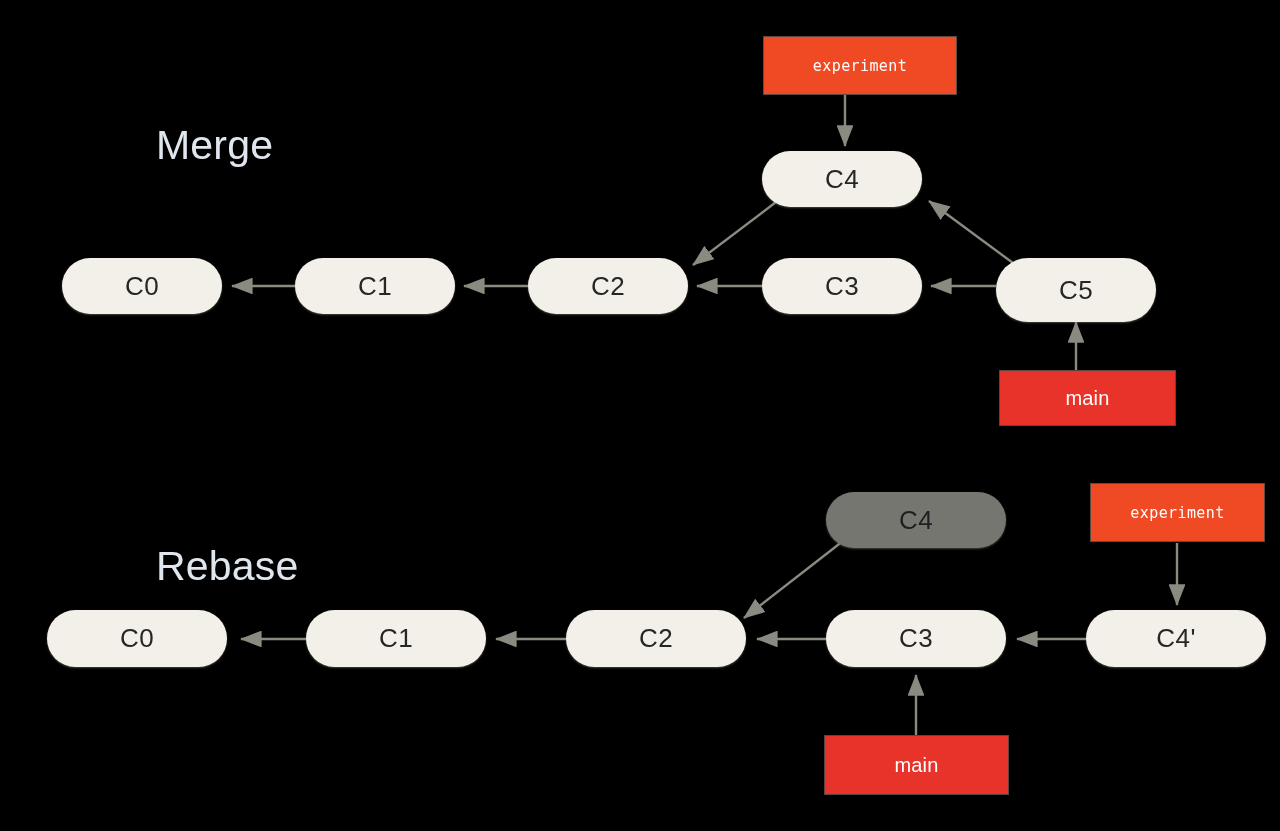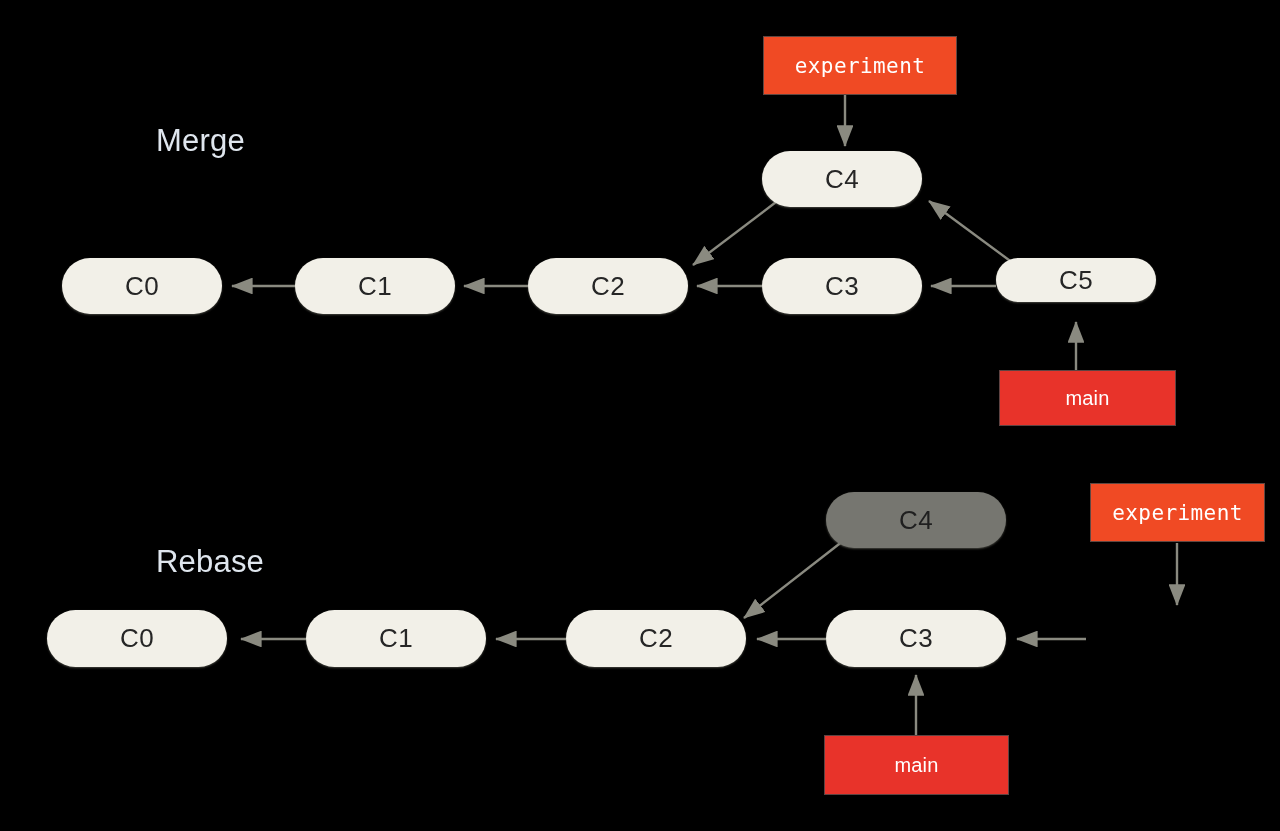--- a/index.html
+++ b/index.html
@@ -27,21 +27,21 @@
     top: 0;
     width: 1280px;
     height: 831px;
     pointer-events: none;
   }
   
   .section-heading {
     position: absolute;
     color: #dfe6ee;
     font-family: "Liberation Sans", sans-serif;
-    font-size: 31px;
+    font-size: 41px;
     font-weight: 400;
     letter-spacing: 0.2px;
     white-space: nowrap;
     line-height: 1;
   }
   
   .commit {
     position: absolute;
     display: flex;
     align-items: center;
@@ -65,21 +65,21 @@
     display: flex;
     align-items: center;
     justify-content: center;
     color: #ffffff;
     box-sizing: border-box;
     border: 1px solid rgba(70,70,70,0.85);
   }
   .ref-label.branch-experiment {
     background: #f04a24;
     font-family: "DejaVu Sans Mono", monospace;
-    font-size: 21px;
+    font-size: 15px;
     letter-spacing: 0.4px;
   }
   .ref-label.branch-main {
     background: #e8332a;
     font-family: "Liberation Sans", sans-serif;
     font-size: 20px;
     letter-spacing: 0.2px;
   }
 </style>
 </head>
@@ -123,34 +123,35 @@
   <div class="commit" style="left:762px; top:151px; width:160px; height:56px;">C4</div>
 
   <div class="commit" style="left:62px; top:258px; width:160px; height:56px;">C0</div>
 
   <div class="commit" style="left:295px; top:258px; width:160px; height:56px;">C1</div>
 
   <div class="commit" style="left:528px; top:258px; width:160px; height:56px;">C2</div>
 
   <div class="commit" style="left:762px; top:258px; width:160px; height:56px;">C3</div>
 
-  <div class="commit" style="left:996px; top:258px; width:160px; height:44px;">C5</div>
+  <div class="commit" style="left:996px; top:258px; width:160px; height:64px;">C5</div>
 
   <div class="ref-label branch-main" style="left:999px; top:370px; width:177px; height:56px;">main</div>
 
   <div class="section-heading" style="left:156px; top:546px;">Rebase</div>
 
   <div class="commit obsolete" style="left:826px; top:492px; width:180px; height:56px;">C4</div>
 
   <div class="ref-label branch-experiment" style="left:1090px; top:483px; width:175px; height:59px;">experiment</div>
 
   <div class="commit" style="left:47px; top:610px; width:180px; height:57px;">C0</div>
 
   <div class="commit" style="left:306px; top:610px; width:180px; height:57px;">C1</div>
 
   <div class="commit" style="left:566px; top:610px; width:180px; height:57px;">C2</div>
 
   <div class="commit" style="left:826px; top:610px; width:180px; height:57px;">C3</div>
 
+  <div class="commit" style="left:1086px; top:610px; width:180px; height:57px;">C4'</div>
 
   <div class="ref-label branch-main" style="left:824px; top:735px; width:185px; height:60px;">main</div>
 
 </div>
 
 </body></html>

